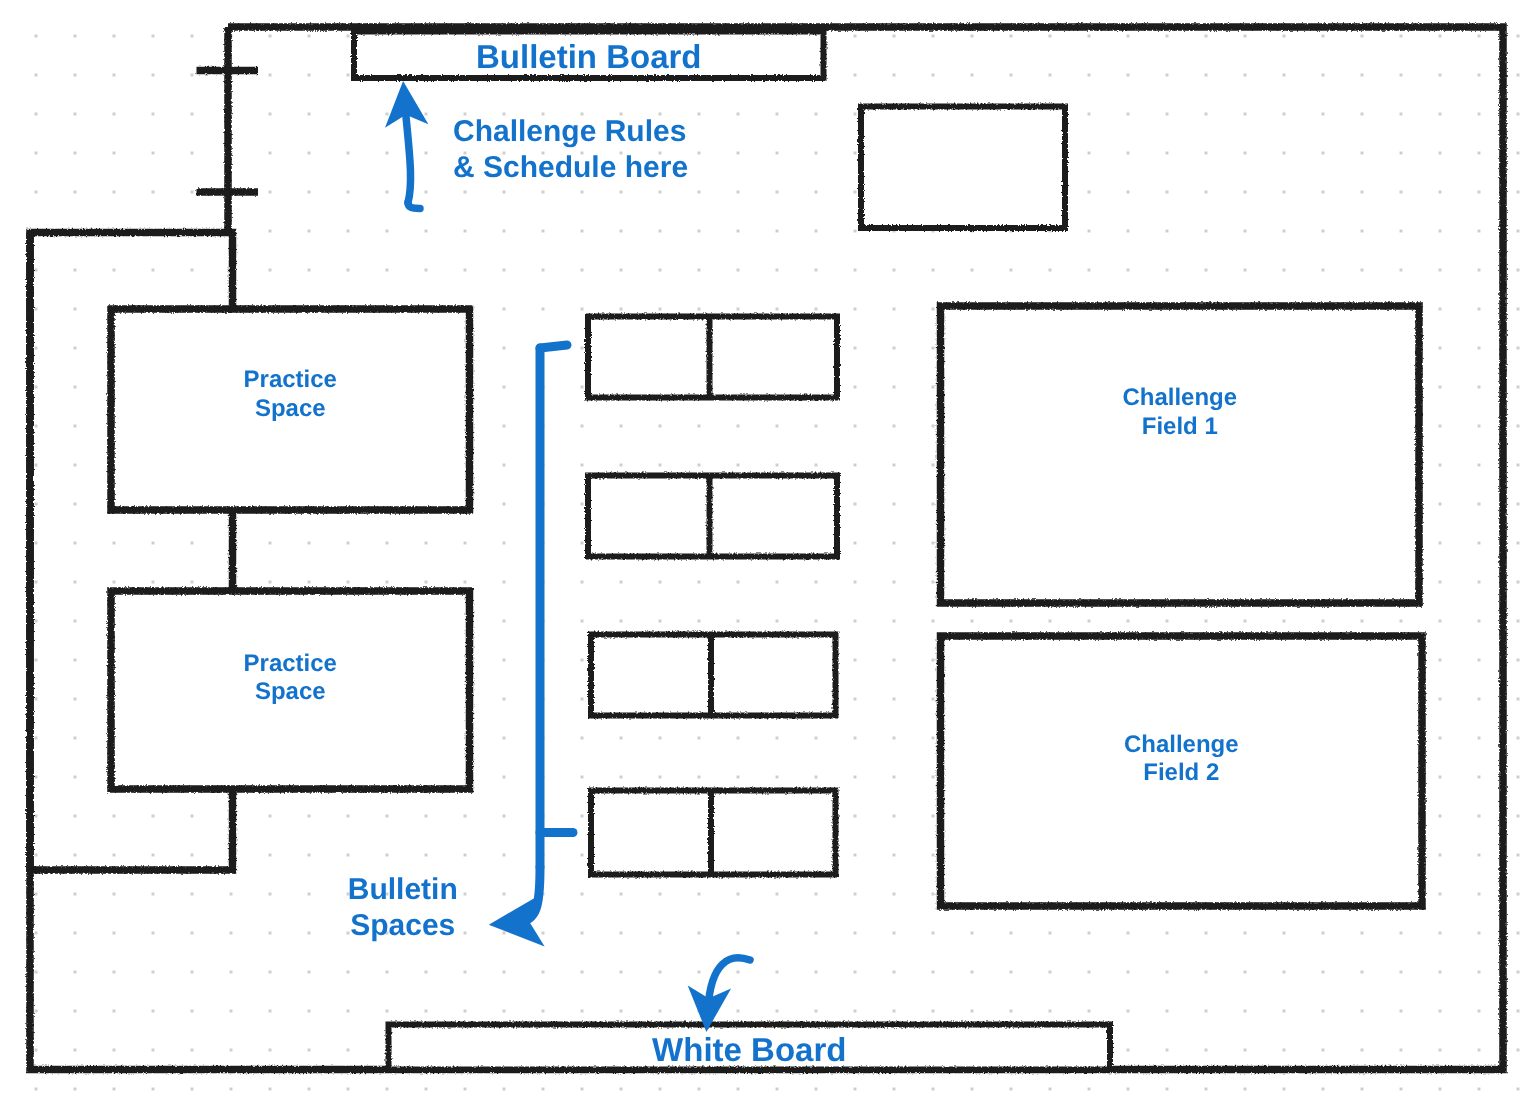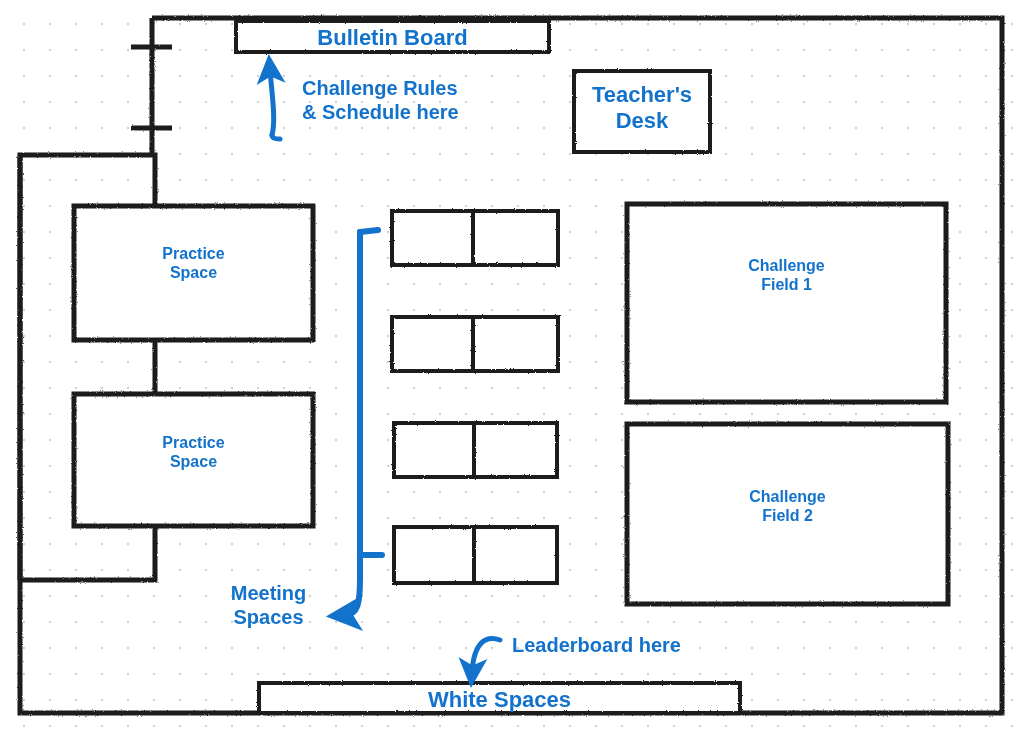--- a/index.html
+++ b/index.html
@@ -131,38 +131,35 @@
       <path d="M360,578 C360,604 358,614 345,615" fill="none" stroke="#1373cc" stroke-width="6" stroke-linecap="round" marker-end="url(#arrowBlue)"></path>
     </g>
 
     <g>
       <path d="M500,640 C486,635 474,642 472,672" fill="none" stroke="#1373cc" stroke-width="5" stroke-linecap="round" marker-end="url(#arrowBlue)"></path>
     </g>
   </svg>
 
   <div class="lbl lbl-board" style="left:236px; top:25px; width:313px;">Bulletin Board</div>
 
-  <div class="lbl lbl-desk" style="left:574px; top:82px; width:136px;">Teacher's
-Desk</div>
 
   <div class="lbl lbl-note" style="left:302px; top:76px; width:220px; text-align:left;">Challenge Rules
 &amp; Schedule here</div>
 
   <div class="lbl lbl-room" style="left:74px; top:244px; width:239px;">Practice
 Space</div>
 
   <div class="lbl lbl-room" style="left:74px; top:433px; width:239px;">Practice
 Space</div>
 
   <div class="lbl lbl-room" style="left:627px; top:256px; width:319px;">Challenge
 Field 1</div>
 
   <div class="lbl lbl-room" style="left:627px; top:487px; width:321px;">Challenge
 Field 2</div>
 
-  <div class="lbl lbl-note" style="left:196px; top:581px; width:145px;">Meeting
+  <div class="lbl lbl-note" style="left:196px; top:581px; width:145px;">Bulletin
 Spaces</div>
 
-  <div class="lbl lbl-note" style="left:512px; top:633px; width:230px; text-align:left;">Leaderboard here</div>
 
-  <div class="lbl lbl-board" style="left:259px; top:687px; width:481px;">White Spaces</div>
+  <div class="lbl lbl-board" style="left:259px; top:687px; width:481px;">White Board</div>
 
 </div>
 
 </body></html>

